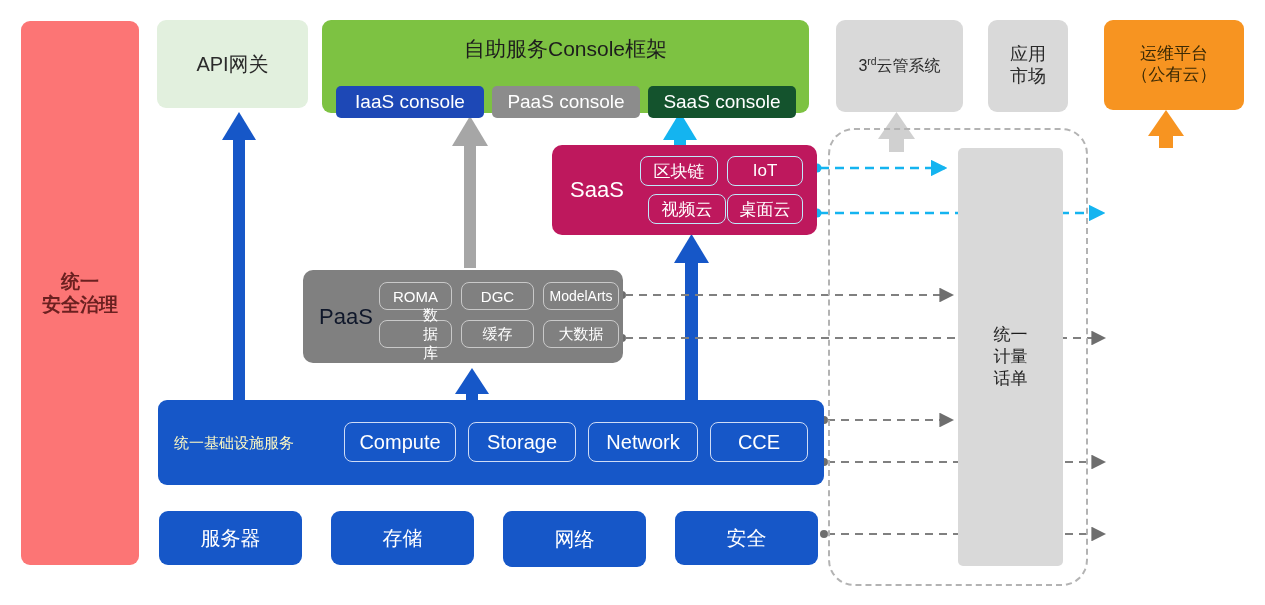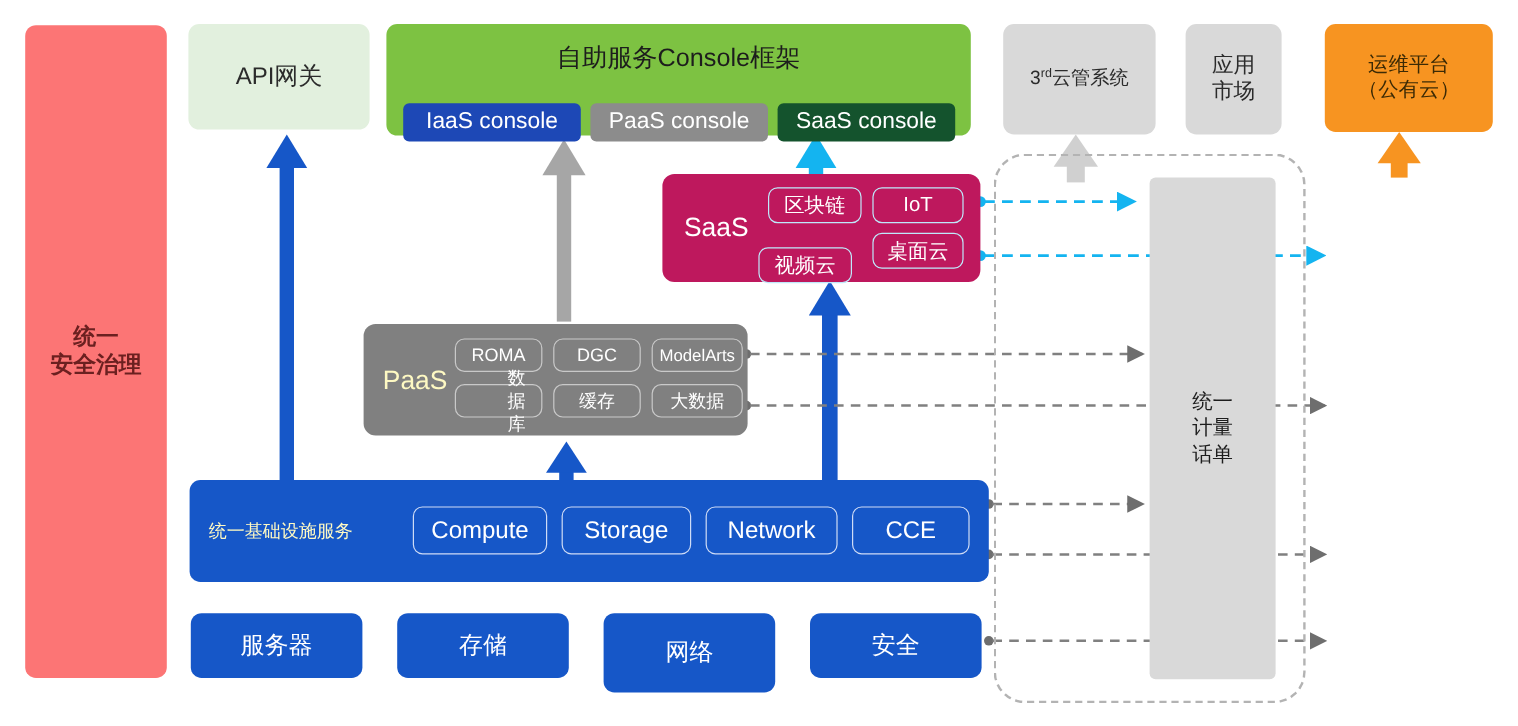--- a/index.html
+++ b/index.html
@@ -31,21 +31,21 @@
   .orange-top{background:#f79421;color:#3b2a05;font-size:17px;border-radius:9px;font-weight:400;}
 
   
   .saas-panel{background:#be185d;border-radius:10px;}
   .saas-label{position:absolute;left:18px;top:50%;transform:translateY(-50%);color:#fff;font-size:22px;}
   .saas-chip{position:absolute;display:flex;align-items:center;justify-content:center;
      border:1.6px solid #bfe9fb;border-radius:8px;color:#fff;font-size:17px;box-sizing:border-box;}
 
   
   .paas-panel{background:#808080;border-radius:10px;}
-  .paas-label{position:absolute;left:16px;top:50%;transform:translateY(-50%);color:#fef9c3;font-size:22px;}
+  .paas-label{position:absolute;left:16px;top:50%;transform:translateY(-50%);color:#0f172a;font-size:22px;}
   .paas-chip{position:absolute;display:flex;align-items:center;justify-content:center;
      border:1.6px solid #c9c9c9;border-radius:8px;color:#fff;font-size:15px;box-sizing:border-box;}
 
   
   .infra{background:#1657c8;border-radius:9px;}
   .infra-label{position:absolute;left:16px;top:50%;transform:translateY(-50%);color:#fef9c3;font-size:15px;}
   .infra-chip{position:absolute;display:flex;align-items:center;justify-content:center;
      border:1.6px solid #cfdcf6;border-radius:8px;color:#fff;font-size:20px;box-sizing:border-box;}
 
   .bluebox{background:#1657c8;color:#fff;font-size:20px;border-radius:9px;}
@@ -172,21 +172,21 @@
 
 
   <div class="gcol" style="left:958px;top:148px;width:105px;height:418px;white-space:pre-line;">统一
 计量
 话单</div>
 
   <div class="saas-panel" style="position:absolute;left:552px;top:145px;width:265px;height:90px;">
     <div class="saas-label">SaaS</div>
     <div class="saas-chip" style="left:88px;top:11px;width:78px;height:30px;">区块链</div>
     <div class="saas-chip" style="left:175px;top:11px;width:76px;height:30px;">IoT</div>
-    <div class="saas-chip" style="left:80px;top:49px;width:78px;height:30px;margin-top:12px;">视频云</div>
+    <div class="saas-chip" style="left:96px;top:49px;width:78px;height:30px;">视频云</div>
     <div class="saas-chip" style="left:175px;top:49px;width:76px;height:30px;">桌面云</div>
   </div>
 
   <div class="paas-panel" style="position:absolute;left:303px;top:270px;width:320px;height:93px;">
     <div class="paas-label">PaaS</div>
     <div class="paas-chip" style="left:76px;top:12px;width:73px;height:28px;">ROMA</div>
     <div class="paas-chip" style="left:158px;top:12px;width:73px;height:28px;">DGC</div>
     <div class="paas-chip" style="left:240px;top:12px;width:76px;height:28px;font-size:14px;">ModelArts</div>
     <div class="paas-chip" style="left:76px;top:50px;width:73px;height:28px;padding-left:43px;">数据库</div>
     <div class="paas-chip" style="left:158px;top:50px;width:73px;height:28px;">缓存</div>
@@ -196,16 +196,16 @@
   <div class="infra" style="position:absolute;left:158px;top:400px;width:666px;height:85px;">
     <div class="infra-label">统一基础设施服务</div>
     <div class="infra-chip" style="left:186px;top:22px;width:112px;height:40px;">Compute</div>
     <div class="infra-chip" style="left:310px;top:22px;width:108px;height:40px;">Storage</div>
     <div class="infra-chip" style="left:430px;top:22px;width:110px;height:40px;">Network</div>
     <div class="infra-chip" style="left:552px;top:22px;width:98px;height:40px;">CCE</div>
   </div>
 
   <div class="box bluebox" style="left:159px;top:511px;width:143px;height:54px;">服务器</div>
   <div class="box bluebox" style="left:331px;top:511px;width:143px;height:54px;">存储</div>
-  <div class="box bluebox" style="left:503px;top:511px;width:143px;height:66px;">网络</div>
+  <div class="box bluebox" style="left:503px;top:511px;width:143px;height:56px;">网络</div>
   <div class="box bluebox" style="left:675px;top:511px;width:143px;height:54px;">安全</div>
 
 </div>
 
 </body></html>

